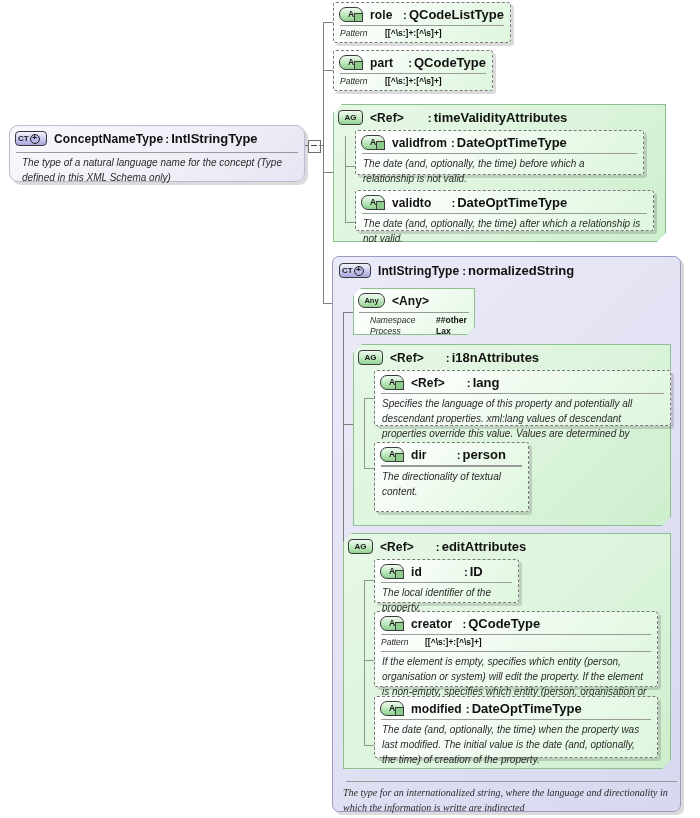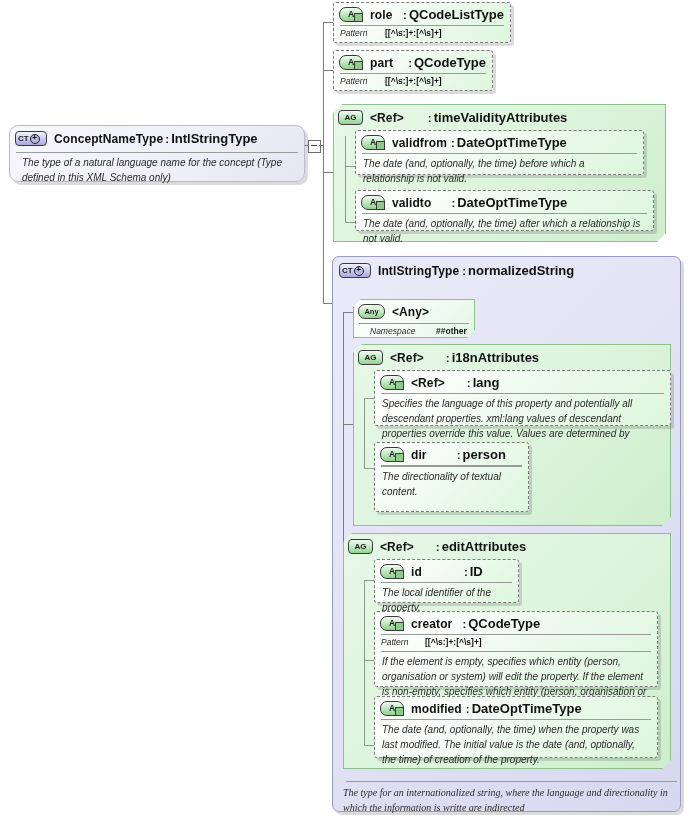--- a/index.html
+++ b/index.html
@@ -232,21 +232,21 @@
   </div>
 
   <div class="hr" style="position:absolute;left:340px;top:781px;width:331px;"></div>
   <div class="doc" style="position:absolute;left:336px;top:783px;width:335px;font-family:Liberation Serif, serif;">The type for an internationalized string, where the language and directionality in which the information is writte are indirected</div>
 
   <div class="ln lnv" style="left:343px;top:312px;height:241px;"></div>
   <div class="ln lnh" style="left:343px;top:312px;width:10px;"></div>
   <div class="ln lnh" style="left:343px;top:424px;width:10px;"></div>
   <div class="ln lnh" style="left:343px;top:553px;width:10px;"></div>
 
-  <div class="node anyn shadow" style="left:353px;top:288px;width:122px;height:39px;margin-top:11px;">
+  <div class="node anyn shadow" style="left:353px;top:288px;width:122px;height:47px;">
     <div class="trow" style="padding-top:4px;padding-left:4px;">
       <span class="ico ico-any">
           <span>Any</span>
         </span>
       <span class="tname">&lt;Any&gt;</span>
     </div>
     <div class="hr" style="margin:1px 5px 0 5px;"></div>
     <div class="facets" style="padding-left:16px;">
       <div class="frow">
         <span class="flabel" style="width:66px;">Namespace</span>

